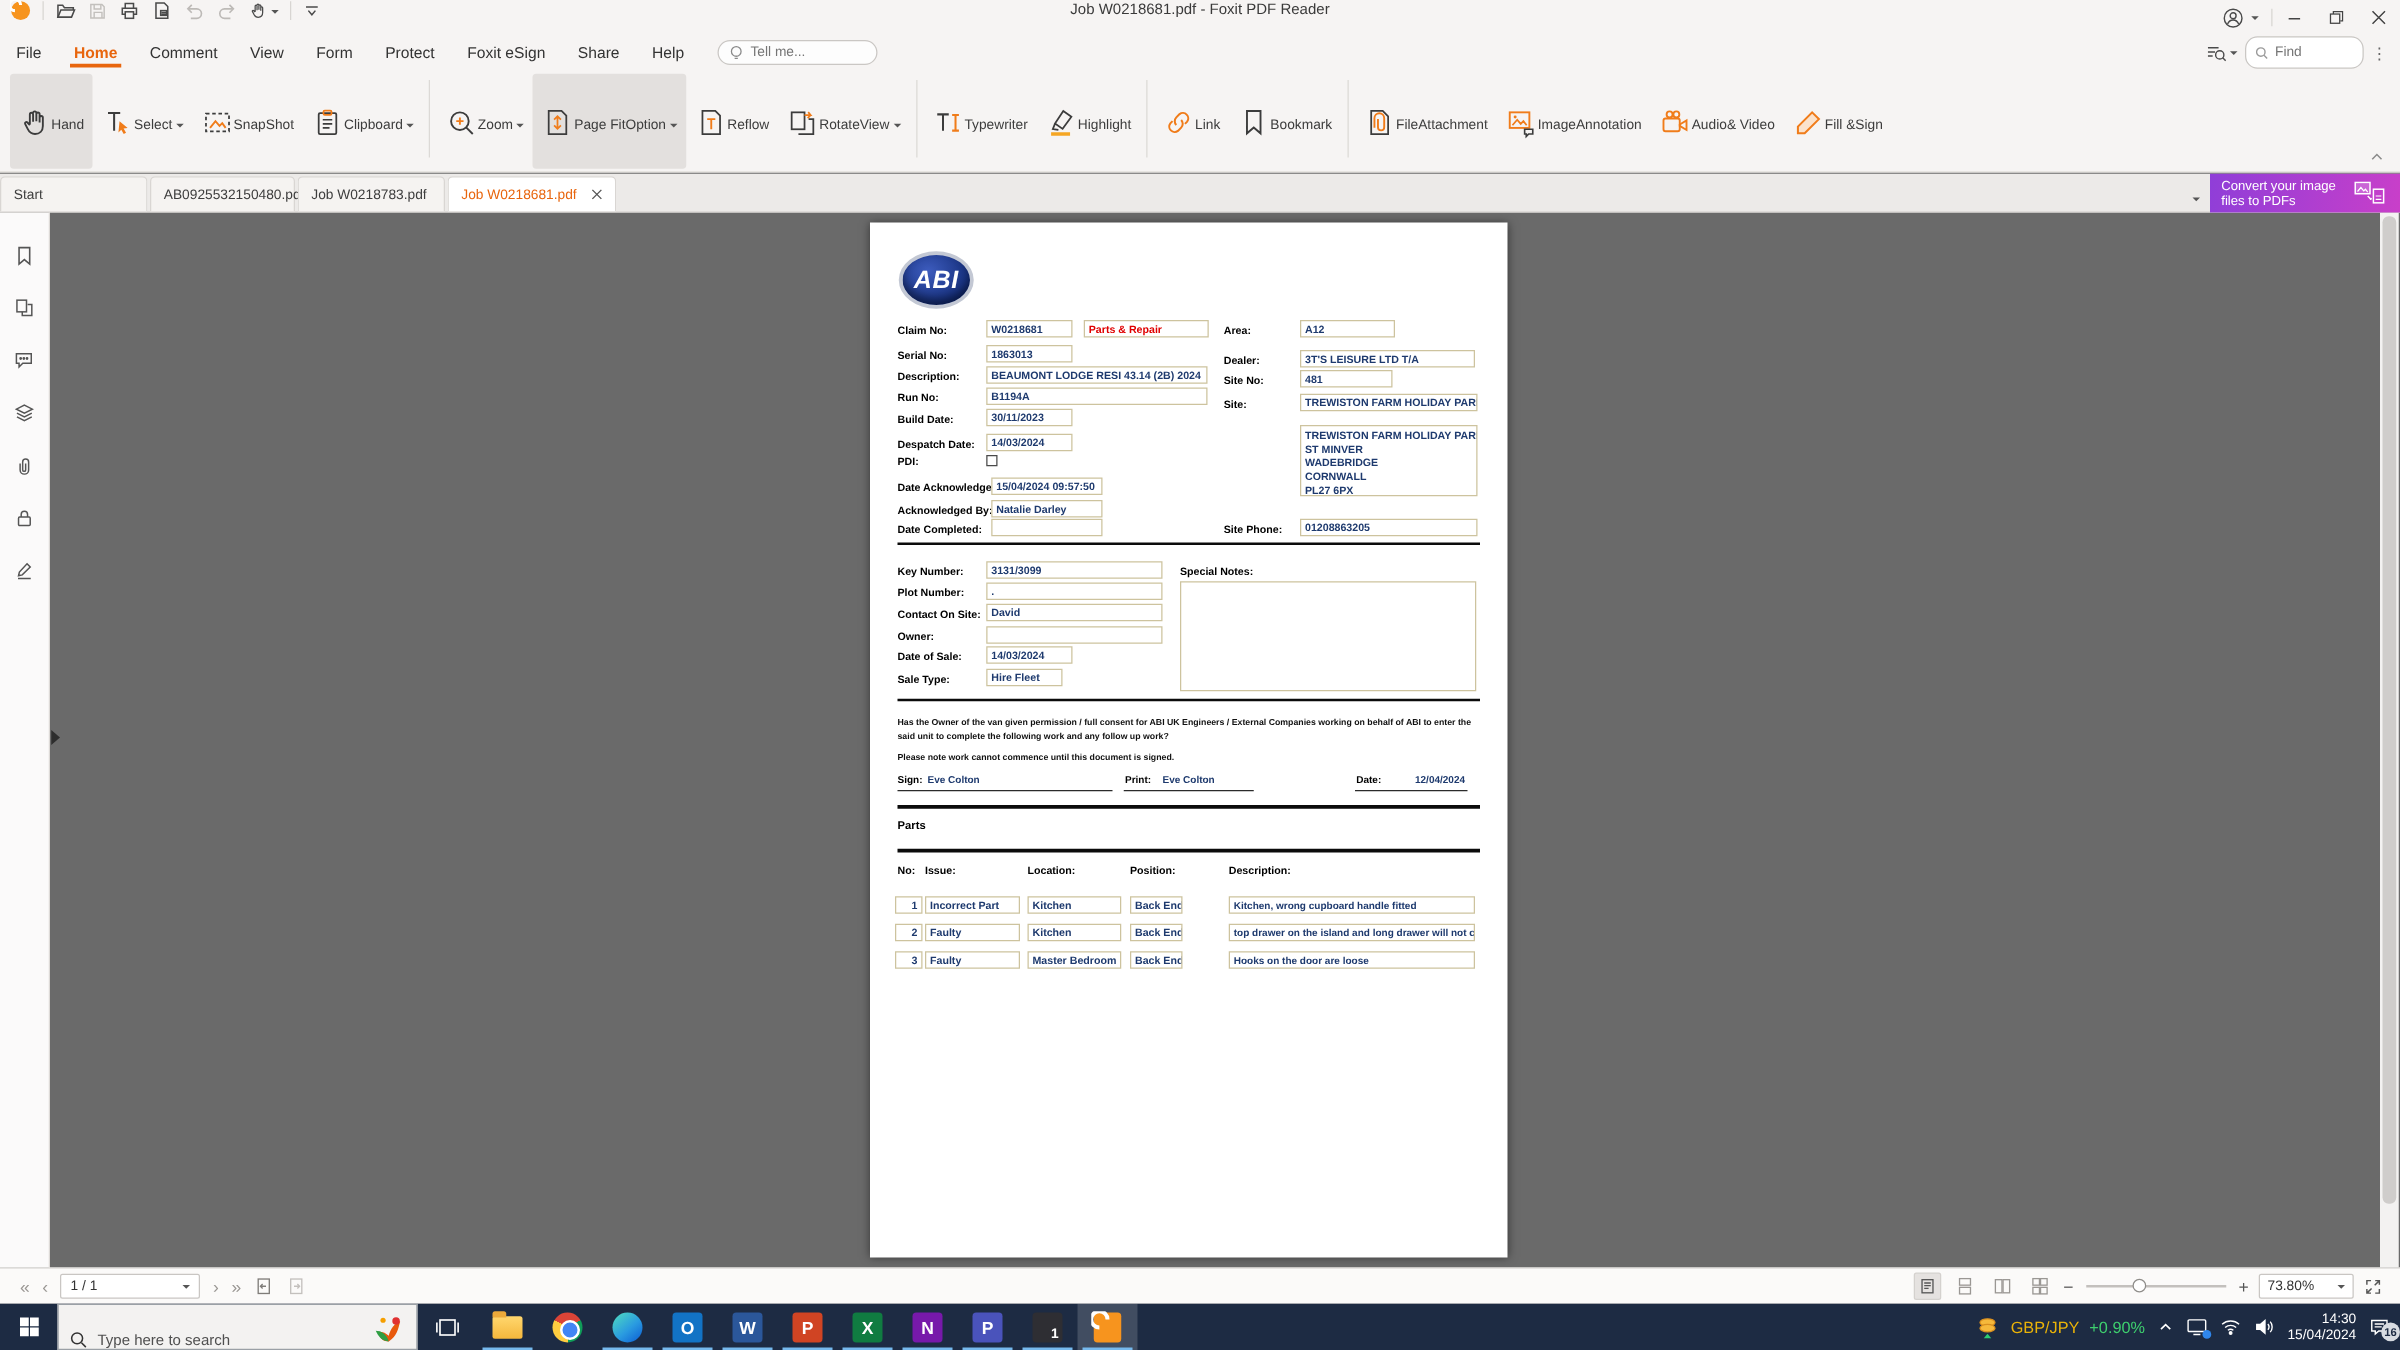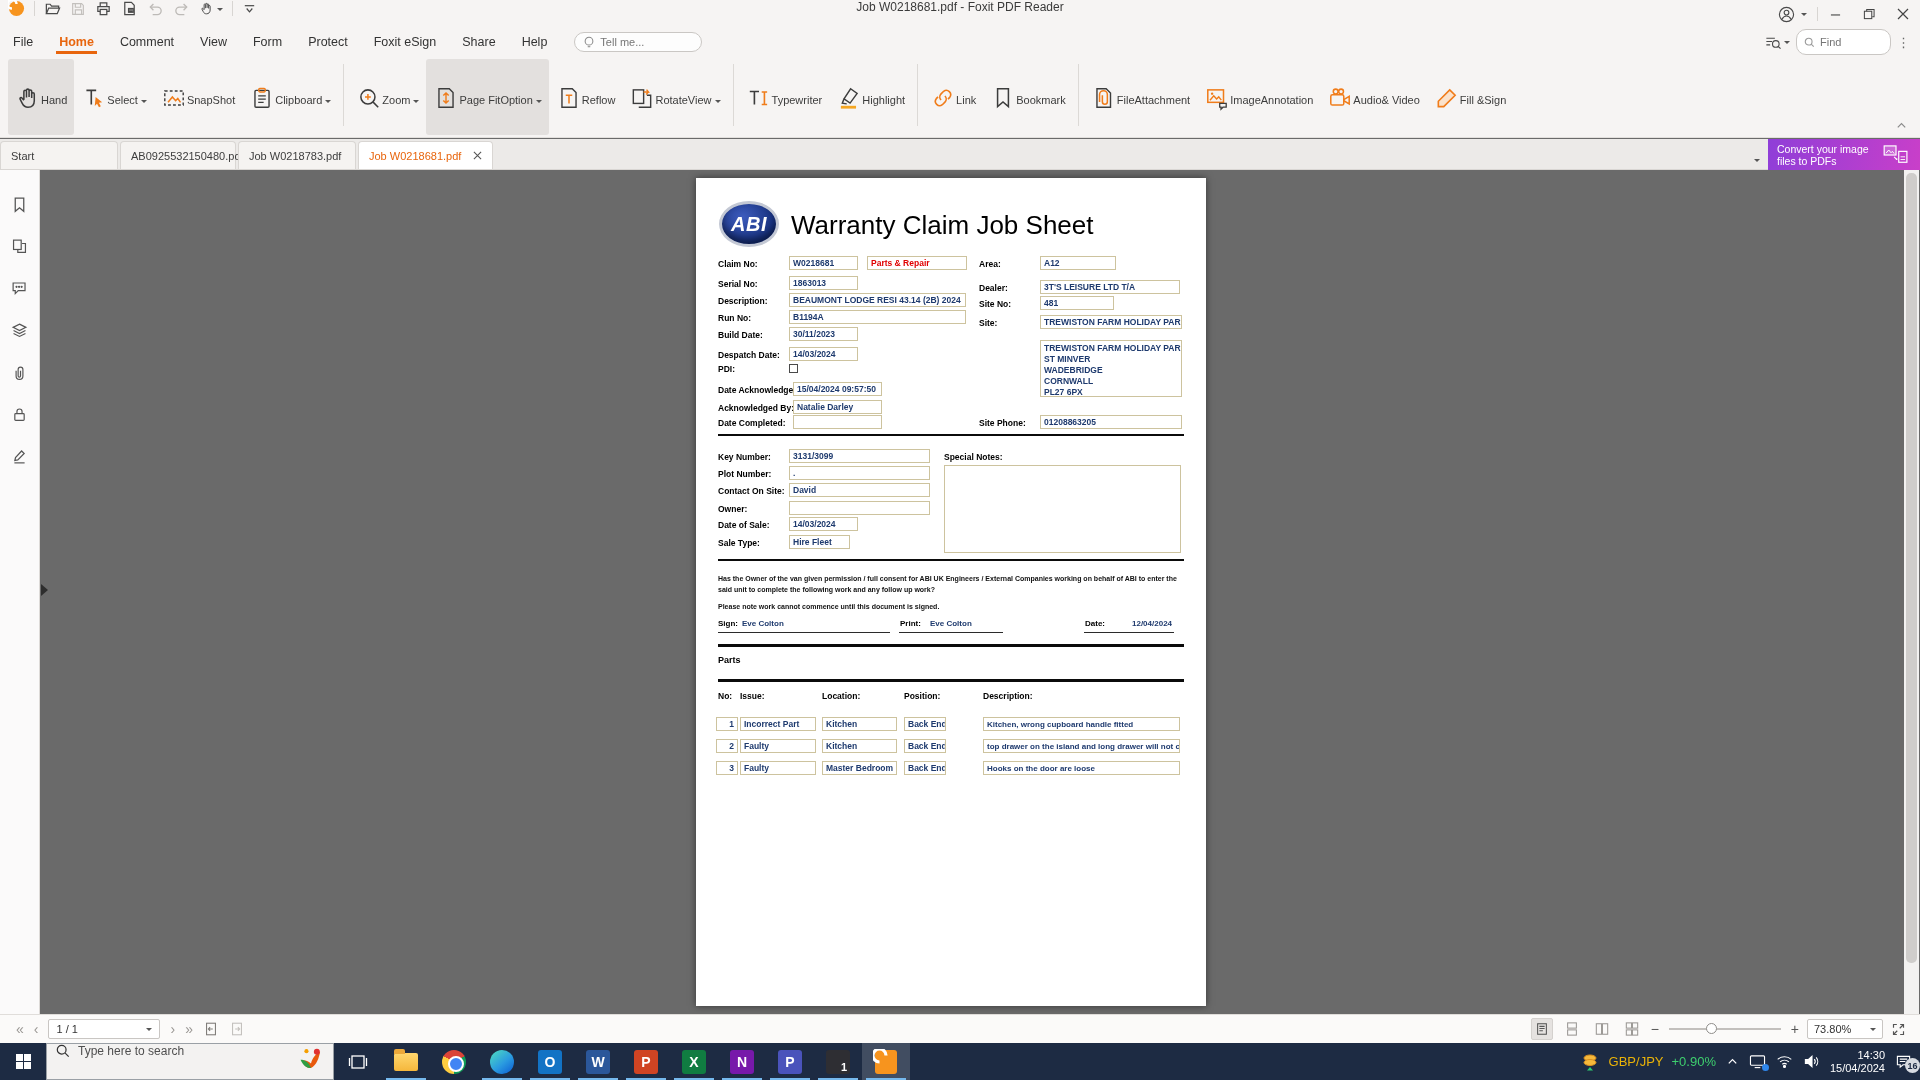--- a/index.html
+++ b/index.html
@@ -89,21 +89,21 @@
   .zoomknob { position:absolute; left:37px; top:-5px; width:11px; height:11px; border-radius:50%; background:#fff; border:1px solid #8f8d8a; }
   .zoombox { width:76px; height:20px; border:1px solid #c9c6c3; border-radius:2px; background:#fff; display:flex; align-items:center; padding:0 6px; font-size:11px; color:#333; }
   .zoombox .caret { margin-left:auto; }
   .pm { font-size:14px; color:#555; line-height:1; }
 
   
   .taskbar { position:absolute; left:0; top:1043px; width:1920px; height:37px; background:#1d2b43; display:flex; align-items:center; z-index:40; }
   .startbtn { width:46px; height:37px; display:flex; align-items:center; justify-content:center; }
   .winlogo { width:15px; height:15px; display:grid; grid-template-columns:7px 7px; grid-template-rows:7px 7px; gap:1px; }
   .winlogo span { background:#fff; }
-  .tsearch { width:288px; height:37px; background:#f3f2f1; display:flex; align-items:flex-start; padding:0 9px; gap:8px; border:1px solid #9aa0a6; }
+  .tsearch { width:288px; height:37px; background:#f3f2f1; display:flex; align-items:flex-end; padding:0 9px; gap:8px; border:1px solid #9aa0a6; }
   .tsearch .stxt { font-size:12px; color:#4f4f4f; flex:1; }
   .slot { width:48px; height:37px; display:flex; align-items:center; justify-content:center; position:relative; }
   .slot .runline { position:absolute; bottom:0; left:4px; width:40px; height:2px; background:#76b9ed; }
   .slot.activeapp { background:rgba(255,255,255,.16); }
   .appletter { width:24px; height:24px; border-radius:3px; color:#fff; font-weight:700; font-size:14px; display:flex; align-items:center; justify-content:center; }
   .folder { width:24px; height:18px; background:linear-gradient(#ffd76e,#f5b73c); border-radius:2px; position:relative; }
   .folder::before { content:""; position:absolute; top:-4px; left:0; width:11px; height:5px; background:#eca93a; border-radius:2px 2px 0 0; }
   .chrome { width:24px; height:24px; border-radius:50%; background:conic-gradient(from -60deg,#db4437 0 120deg,#0f9d58 120deg 240deg,#ffcd40 240deg 360deg); position:relative; }
   .chrome::after { content:""; position:absolute; left:6px; top:6px; width:12px; height:12px; border-radius:50%; background:#4285f4; border:2.5px solid #fff; }
   .edge { width:24px; height:24px; border-radius:50%; background:linear-gradient(140deg,#49d2c5 10%,#2a9be0 55%,#0b5bd3); }
@@ -465,21 +465,20 @@
 </div>
 <div class="expand-handle"></div>
 
 <div class="canvas"></div>
 <div class="vscroll">
     <div class="thumb"></div>
   </div>
 
 <div class="page">
   <div class="abilogo">ABI</div>
-  <div class="doc-title">Warranty Claim Job Sheet</div>
 
   <span class="lb" style="left:22px;top:81px">Claim No:</span>
   <span class="fb" style="left:93px;top:78px;width:69px">W0218681</span>
   <span class="fb red" style="left:171px;top:78px;width:100px">Parts &amp; Repair</span>
 
   <span class="lb" style="left:22px;top:101px">Serial No:</span>
   <span class="fb" style="left:93px;top:98px;width:69px">1863013</span>
 
   <span class="lb" style="left:22px;top:118px">Description:</span>
   <span class="fb" style="left:93px;top:115px;width:177px">BEAUMONT LODGE RESI 43.14 (2B) 2024</span>

